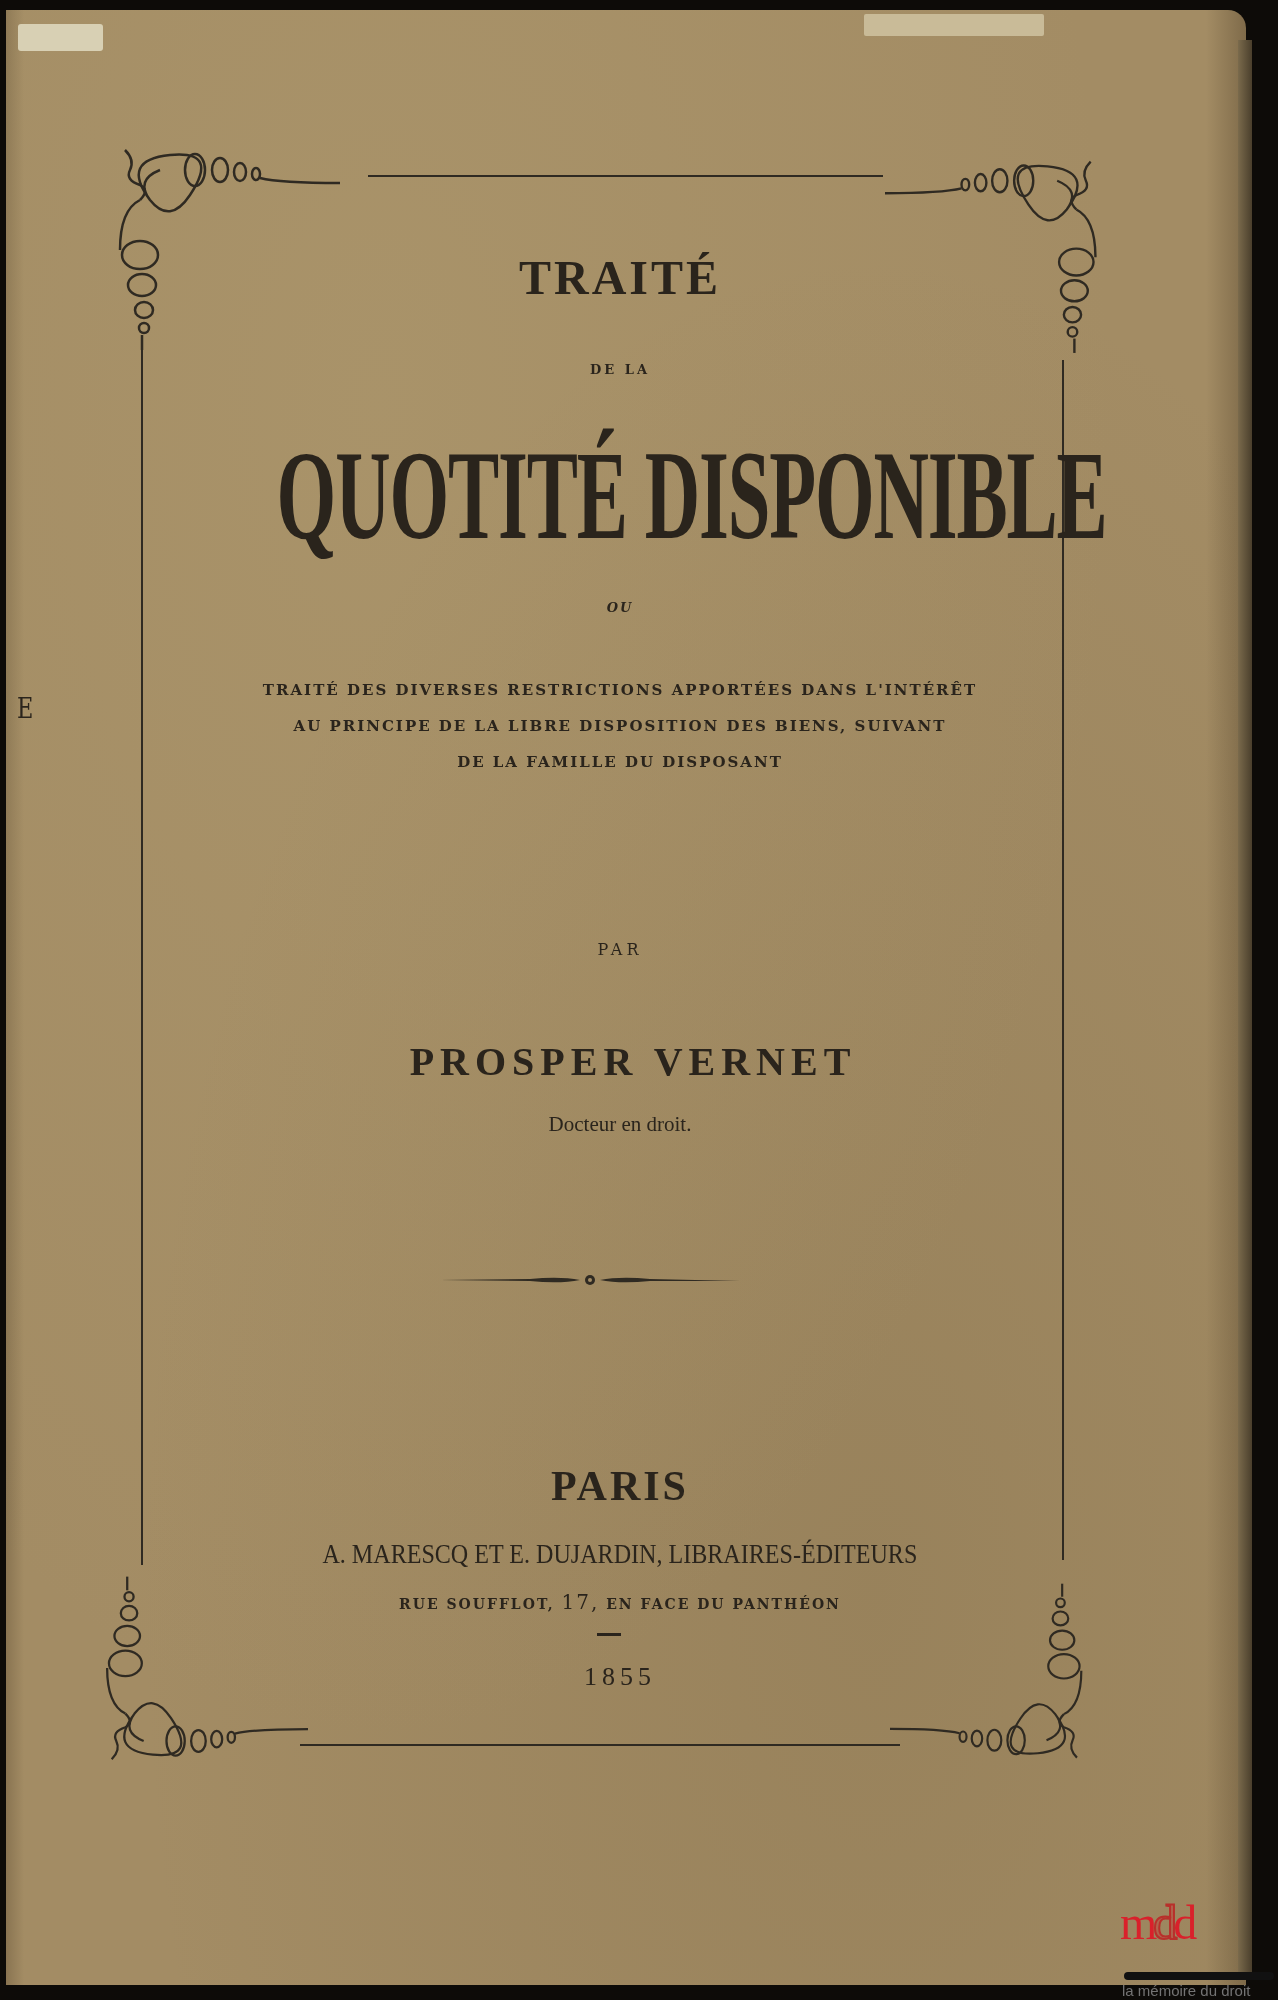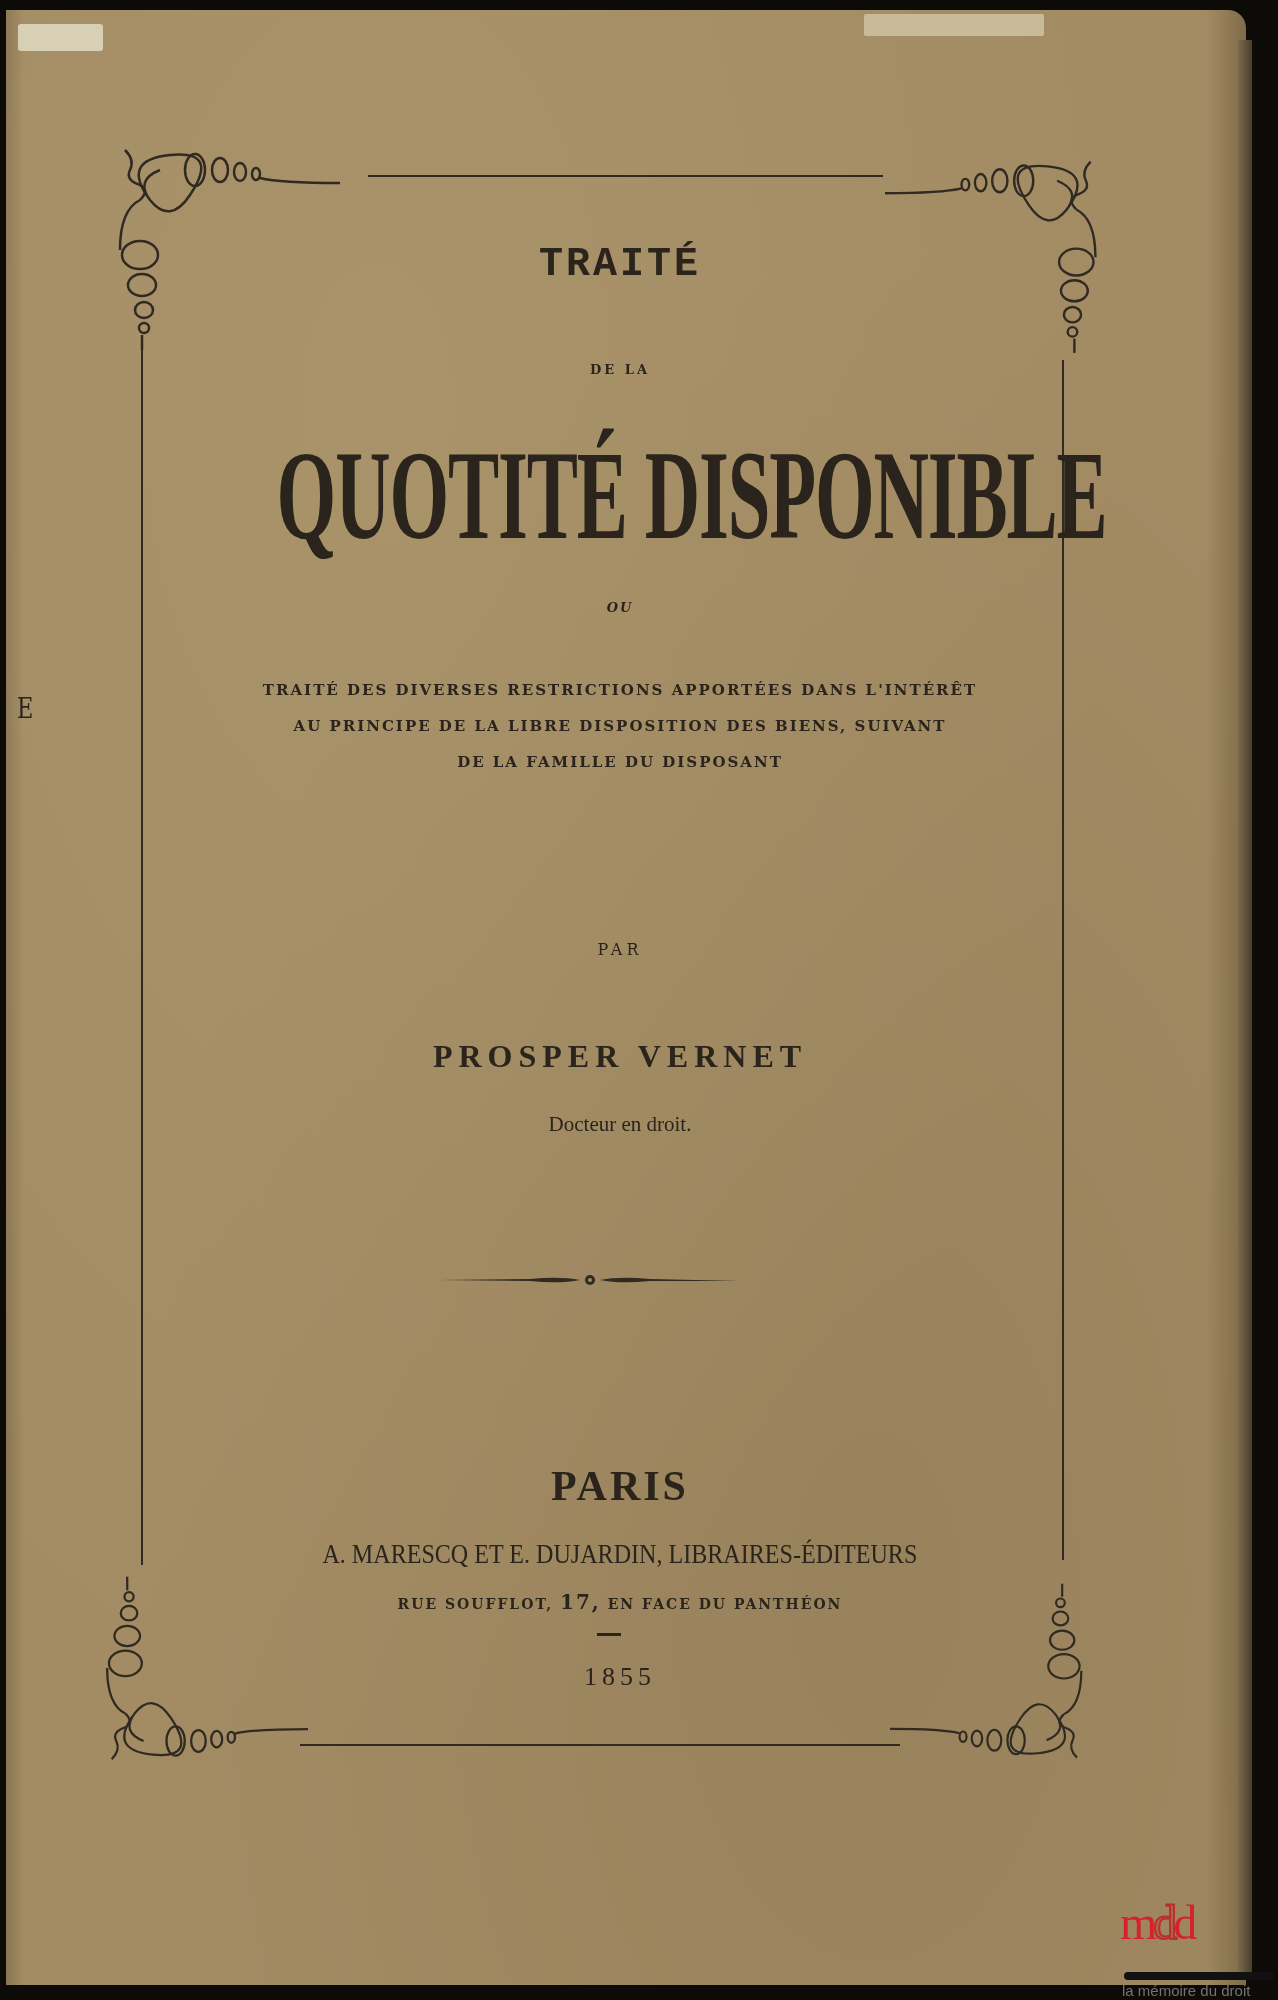--- a/index.html
+++ b/index.html
@@ -29,42 +29,42 @@
     position: absolute; left: 1238px; top: 40px; width: 14px; height: 1940px;
     background: linear-gradient(90deg, #7a6a4c, #4a3f2c);
   }
   .edge-e {
     position: absolute; left: 15px; top: 692px; font-size: 28px; color: #3a3328;
     font-family: "DejaVu Serif", serif; transform: scaleX(0.8);
   }
   .ink { color: #2a241c; }
   .center { position: absolute; left: 0; width: 1240px; text-align: center; }
   .traite {
-    top: 242px; font-size: 40px; font-weight: bold; letter-spacing: 3px;
-    font-family: Liberation Mono, monospace; transform: scaleY(1.0);
+    top: 250px; font-size: 48px; font-weight: bold; letter-spacing: 3px;
+    font-family: Liberation Serif, serif; transform: scaleY(1.0);
   }
   .dela { top: 362px; font-size: 13px; font-weight: bold; letter-spacing: 3px; }
   .maintitle {
     top: 430px; font-size: 128px; font-weight: bold; letter-spacing: -2px;
     font-family: "Liberation Serif", serif; line-height: 130px;
   }
   .maintitle span { display: inline-block; transform: scaleX(0.6); transform-origin: center; white-space: nowrap; }
   .ou { top: 600px; font-size: 13px; letter-spacing: 2px; font-weight: bold; font-style: italic; }
   .sub {
     top: 672px; font-size: 15px; font-weight: bold; letter-spacing: 2px; line-height: 36px;
   }
   .sub div { white-space: nowrap; }
   .par { top: 940px; font-size: 16px; letter-spacing: 4px; }
-  .author { top: 1038px; font-size: 32px; font-weight: bold; letter-spacing: 6px; font-family: "Liberation Serif", serif; }
+  .author { top: 1038px; font-size: 40px; font-weight: bold; letter-spacing: 6px; font-family: "Liberation Serif", serif; margin-left: 13px; }
   .degree { top: 1112px; font-size: 21px; font-family: "Liberation Serif", serif; }
   .paris { top: 1462px; font-size: 42px; font-weight: bold; letter-spacing: 3px; font-family: "Liberation Serif", serif; }
   .publisher { top: 1538px; font-size: 28px; font-family: "Liberation Serif", serif; }
   .publisher span { display: inline-block; transform: scaleX(0.86); white-space: nowrap; }
   .address { top: 1590px; font-size: 14px; font-weight: bold; letter-spacing: 2px; }
-  .address .num { font-size: 20px; font-weight: bold; }
+  .address .num { font-size: 20px; font-weight: normal; }
   .dash { position: absolute; left: 597px; top: 1633px; width: 24px; height: 3px; background: #2a241c; }
   .year { top: 1662px; font-size: 26px; letter-spacing: 5px; font-family: "Liberation Serif", serif; }
   .border-line { position: absolute; background: #2f2a22; }
   .ornament { position: absolute; }
   .logo { position: absolute; left: 1120px; top: 1888px; width: 158px; height: 112px; }
   .logo-mark {
     position: absolute; left: 0; top: 0; font-family: Liberation Serif, serif;
     font-size: 48px; line-height: 70px; color: #d9212b; letter-spacing: -4px;
   }
   .logo-mark .mid { color: rgba(217,33,43,0.35); -webkit-text-stroke: 2px #b8302b; }

